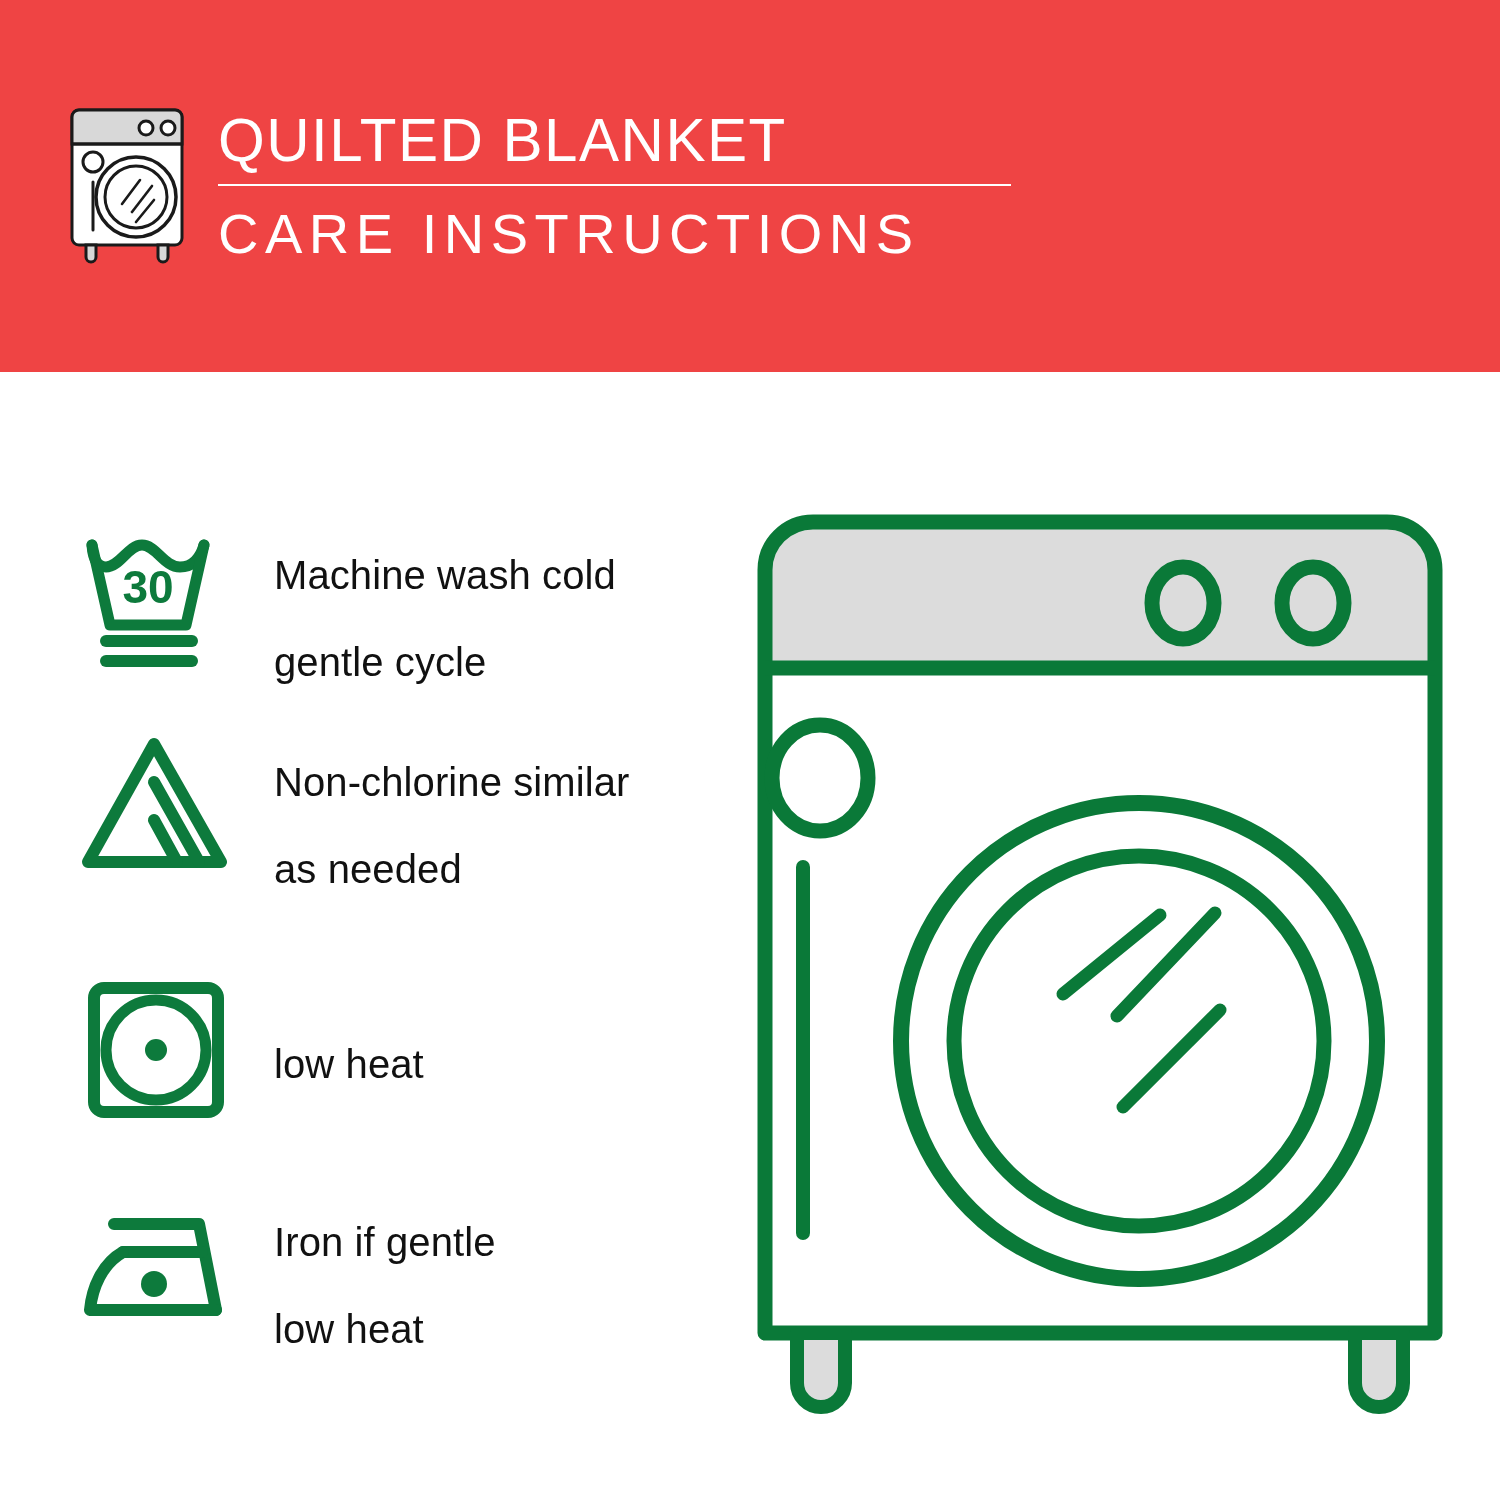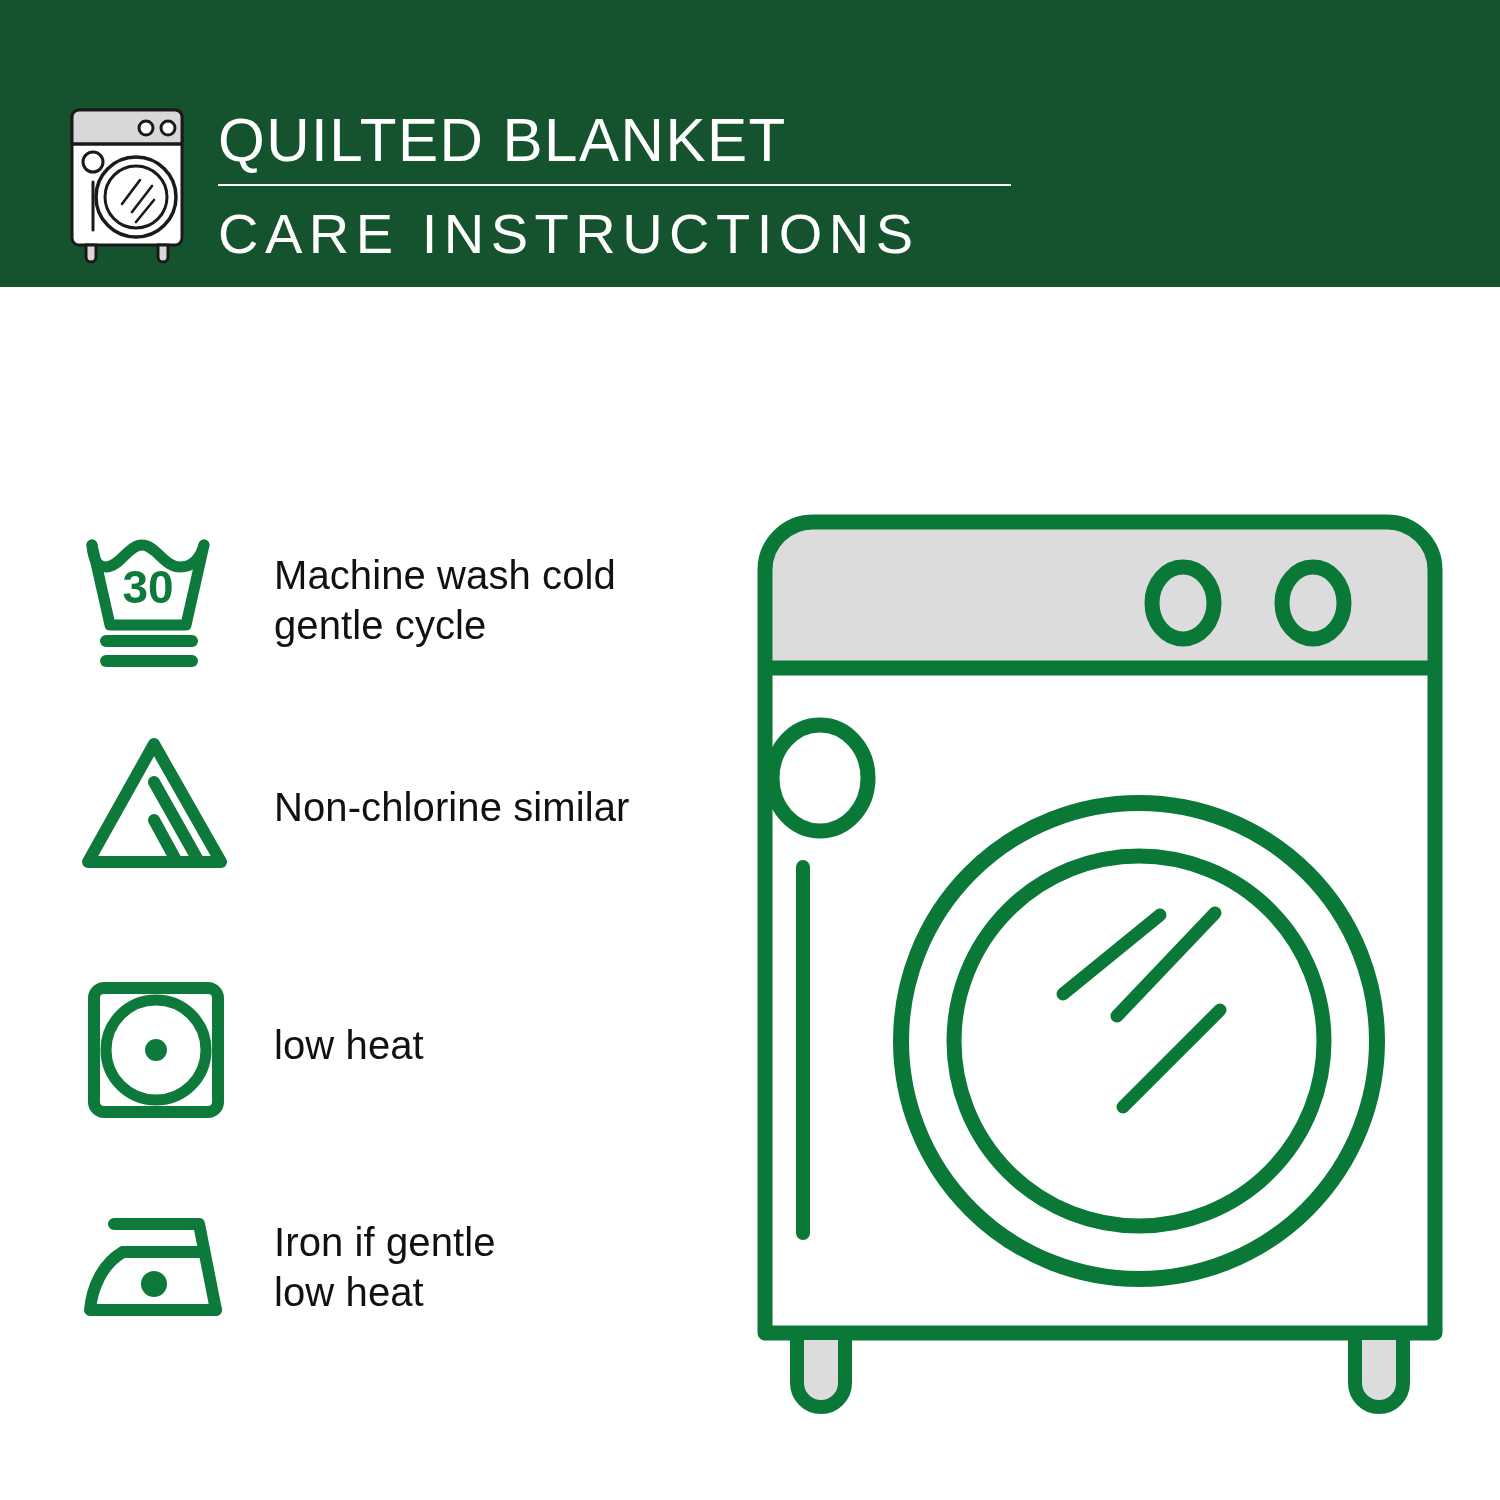--- a/index.html
+++ b/index.html
@@ -15,22 +15,22 @@
     font-family: "Liberation Sans", sans-serif;
     overflow: hidden;
   }
 
   
   #header-band {
     position: absolute;
     left: 0;
     top: 0;
     width: 1500px;
-    height: 287px;
-    background: #14532d;
+    height: 372px;
+    background: #ef4444;
   }
   #header-logo {
     position: absolute;
     left: 64px;
     top: 104px;
     width: 130px;
     height: 160px;
   }
   #header-text-block {
     position: absolute;
@@ -83,20 +83,21 @@
   .care-text {
     margin-left: 28px;
     font-size: 40px;
     line-height: 50px;
     color: #111111;
     font-weight: 400;
     letter-spacing: 0.1px;
   }
   .care-text div {
     white-space: nowrap;
+    margin-top: 37px;
   }
 
   #row-0 { top: 515px; height: 170px; }
   #row-1 { top: 722px; height: 170px; }
   #row-2 { top: 955px; height: 180px; }
   #row-3 { top: 1182px; height: 170px; }
 
   
   #washer-illustration {
     position: absolute;
@@ -178,20 +179,21 @@
 
           <path d="M78 22 L 145 140 L 12 140 Z"></path>
 
           <path d="M78 60 L 123 140"></path>
           <path d="M78 98 L 101 140"></path>
         </g>
       </svg>
     </div>
     <div class="care-text">
       <div>Non-chlorine similar</div>
+      <div>as needed</div>
     </div>
   </div>
 
   <div class="care-row" id="row-2">
     <div class="care-symbol">
       <svg viewBox="0 0 170 170" width="170" height="170">
         <rect x="18" y="28" width="124" height="124" rx="10" ry="10" fill="none" stroke="#0d7a3c" stroke-width="12"></rect>
         <circle cx="80" cy="90" r="50" fill="none" stroke="#0d7a3c" stroke-width="11"></circle>
         <circle cx="80" cy="90" r="11" fill="#0d7a3c"></circle>
       </svg>

